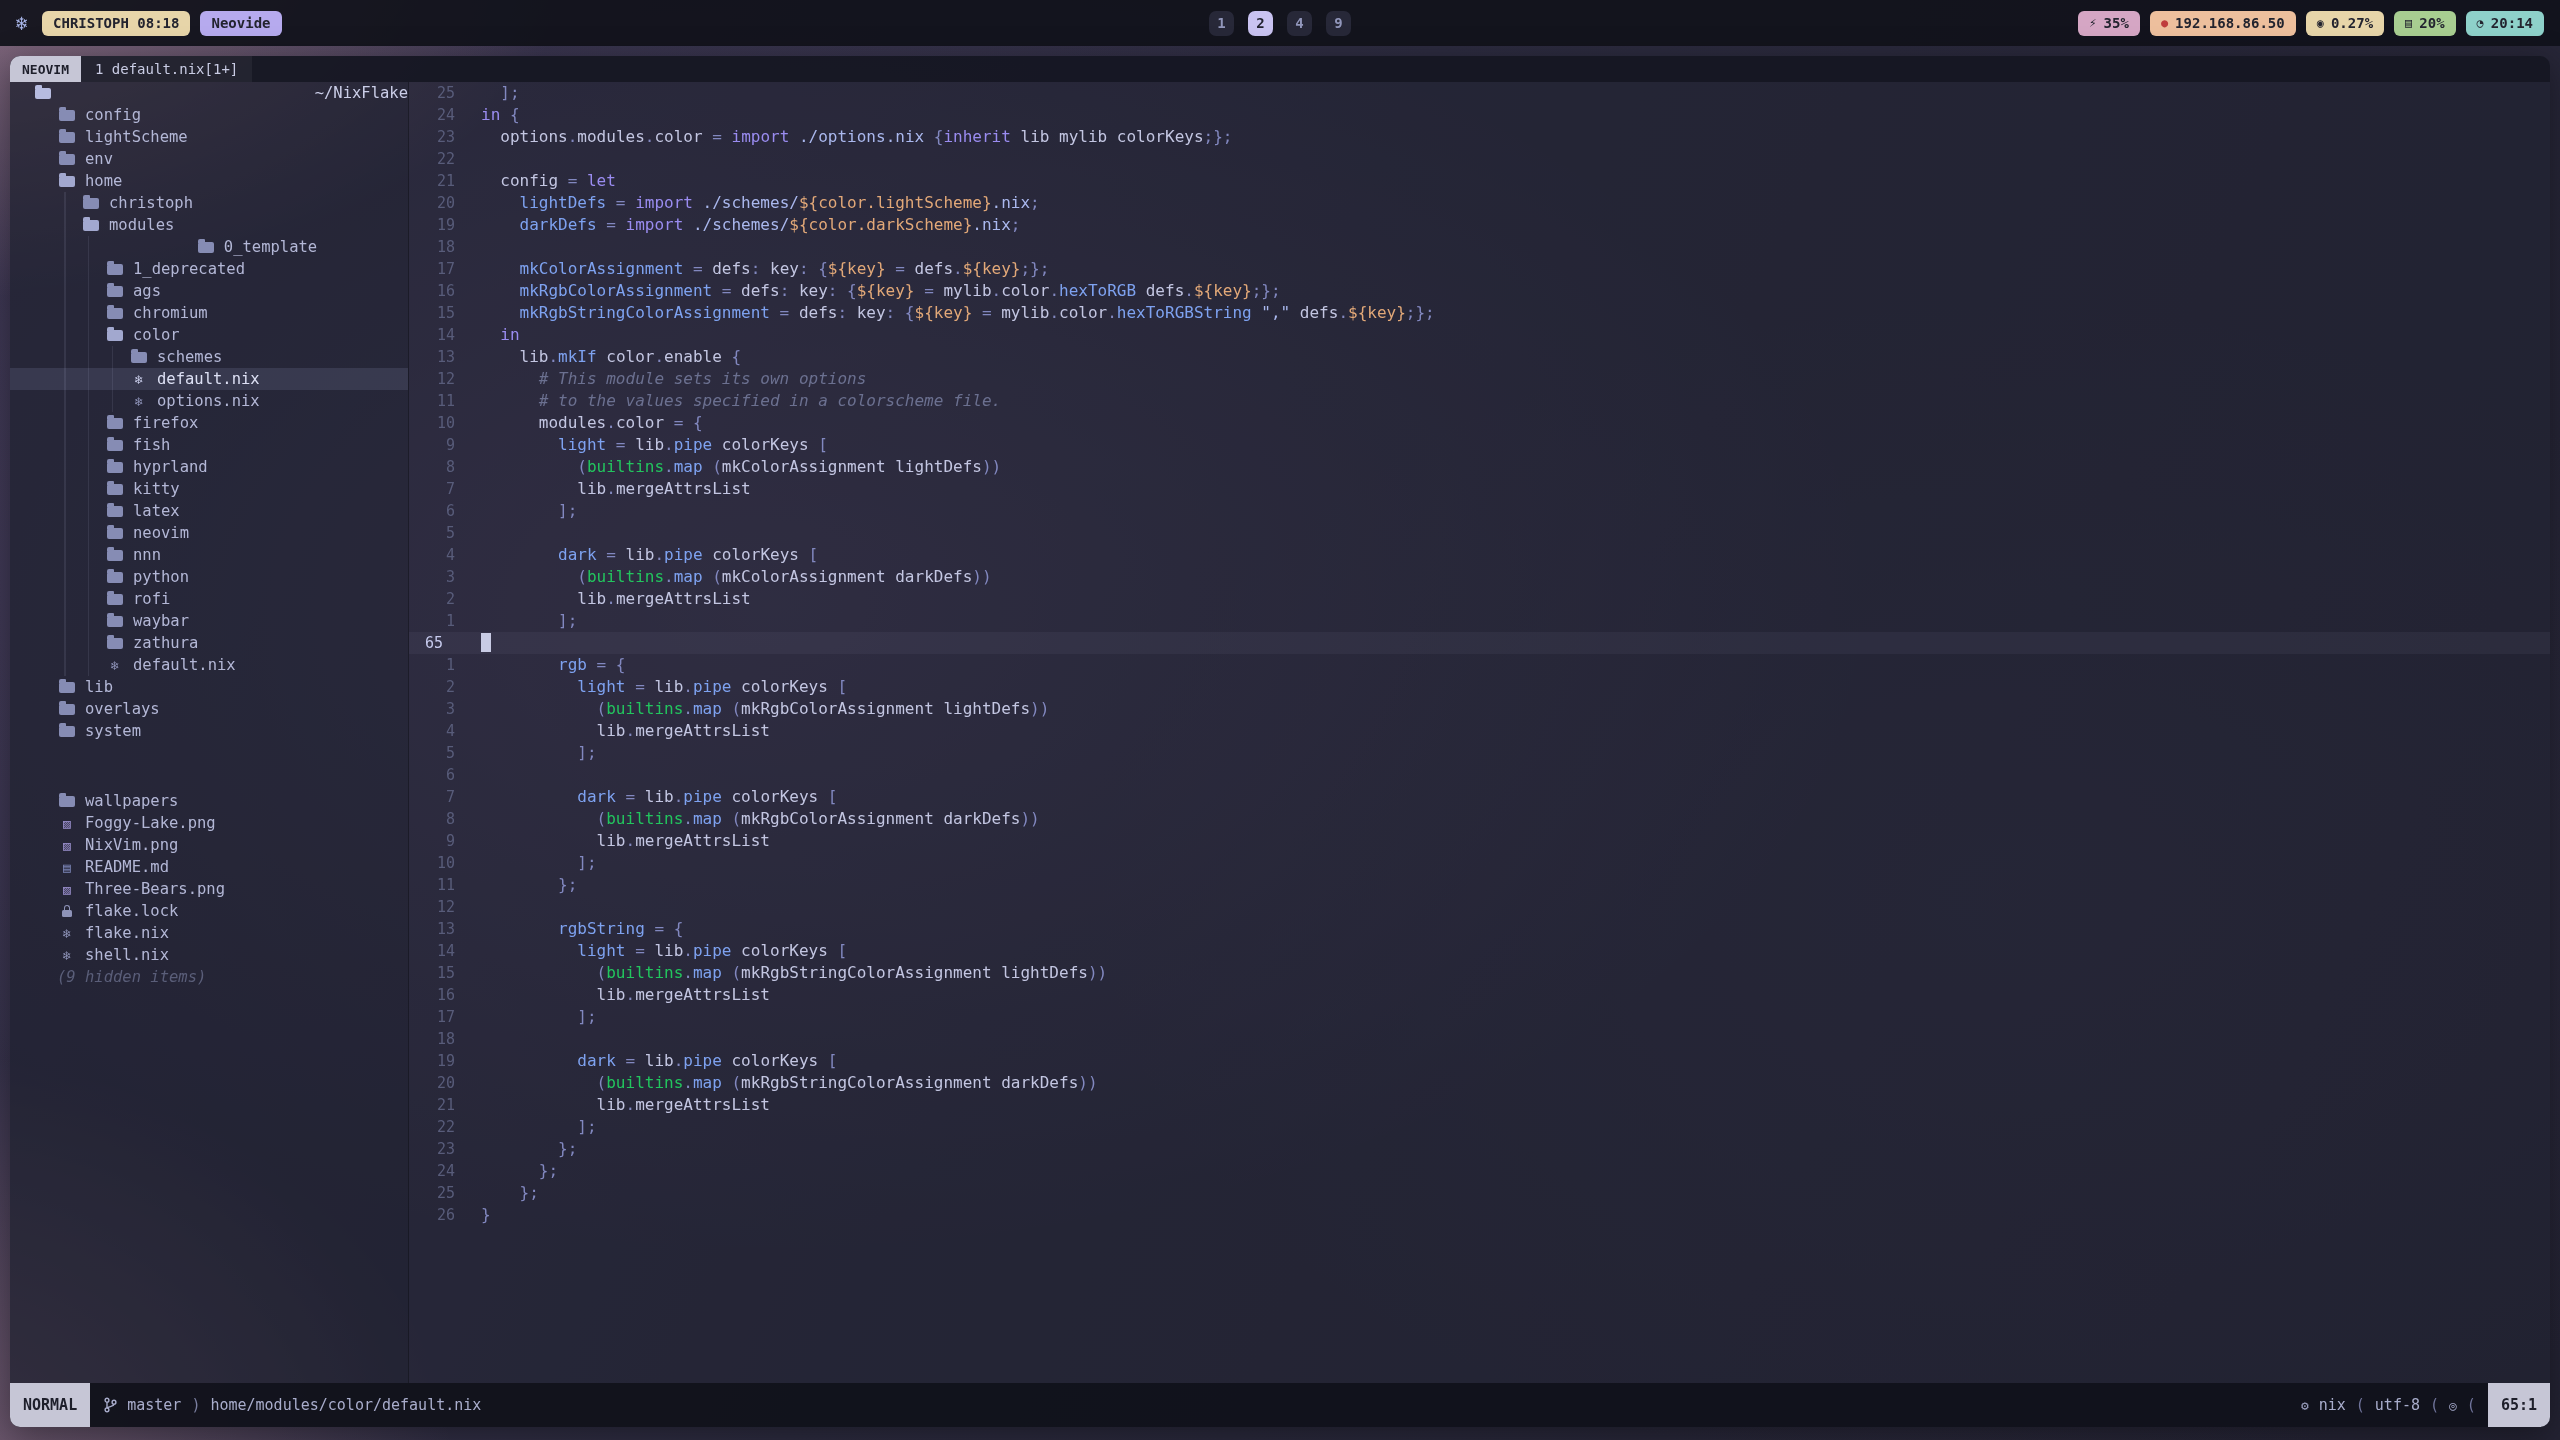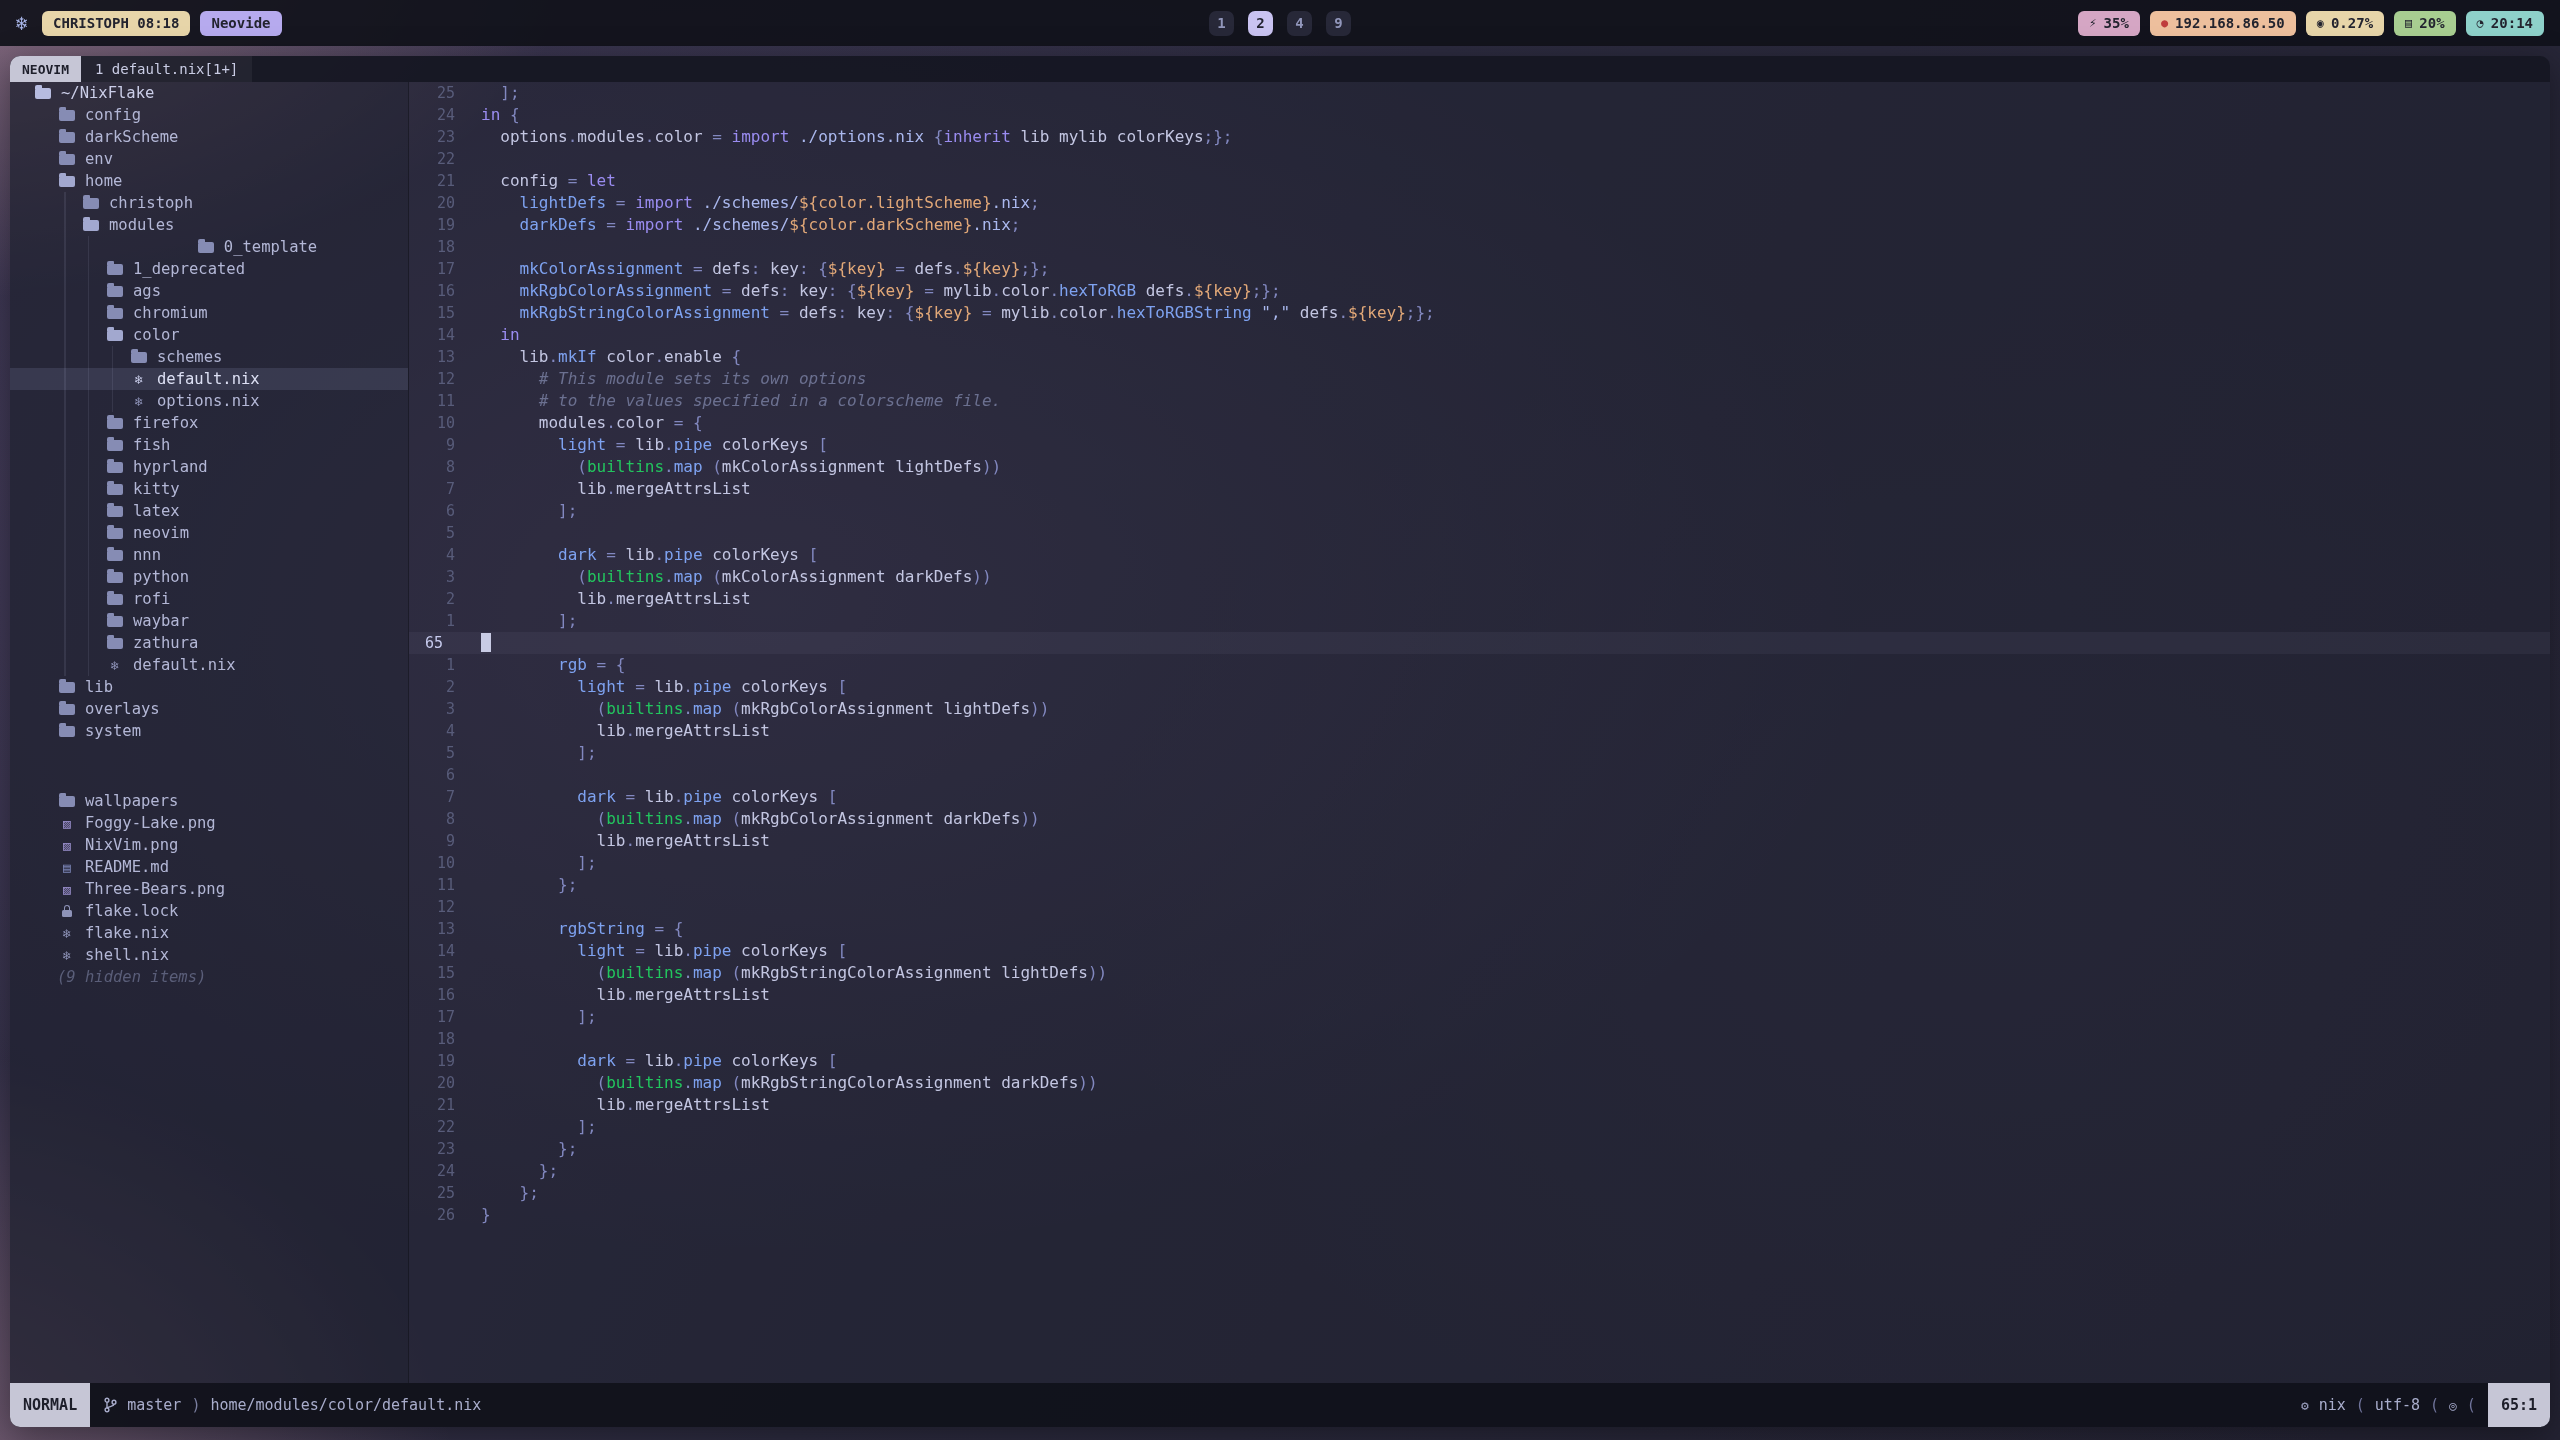--- a/index.html
+++ b/index.html
@@ -35,21 +35,21 @@
   .tab{background:rgba(255,255,255,0.05);color:#c9cce4;font-size:14px;
     display:flex;align-items:center;padding:0 14px;}
   .tabfill{flex:1;}
   .main{flex:1;display:flex;min-height:0;}
   
   .sidebar{width:398px;flex:none;background:rgba(28,29,42,0.30);border-right:1px solid rgba(0,0,0,0.28);
     overflow:hidden;}
   .row{height:22px;display:flex;align-items:center;font-size:15.5px;color:#b3b7d6;
     white-space:nowrap;box-sizing:border-box;cursor:default;}
   .row.sel{background:rgba(170,175,220,0.14);color:#dde0f4;}
-  .row.root{color:#cbcee8;}
+  .row.root{color:#cbcee8;justify-content:space-between;}
   .row.muted{color:#5a5e79;font-style:italic;}
   .tico{width:20px;flex:none;display:inline-flex;justify-content:center;align-items:center;margin-right:8px;}
   .fold{width:16px;height:11px;background:#868cb4;border-radius:2px;position:relative;display:inline-block;}
   .fold::before{content:'';position:absolute;top:-3px;left:0;width:7px;height:4px;background:inherit;border-radius:2px 1px 0 0;}
   .fold.open{background:#a2a8cf;}
   .row.root .fold{background:#b7bce0;}
   .nixg{color:#8e93b8;font-size:13px;}
   .row.sel .nixg{color:#c9cdea;}
   .imgg{color:#9b90ce;font-size:13px;}
   .mdg{color:#7c86b8;font-size:13px;}
@@ -136,21 +136,21 @@
           <div class="row" style="padding-left: 47px;">
             <span class="tico">
               <span class="fold"></span>
             </span>
             <span>config</span>
           </div>
           <div class="row" style="padding-left: 47px;">
             <span class="tico">
               <span class="fold"></span>
             </span>
-            <span>darkScheme</span>
+            <span>lightScheme</span>
           </div>
           <div class="row" style="padding-left: 47px;">
             <span class="tico">
               <span class="fold"></span>
             </span>
             <span>env</span>
           </div>
           <div class="row" style="padding-left: 47px;">
             <span class="tico">
               <span class="fold open"></span>

